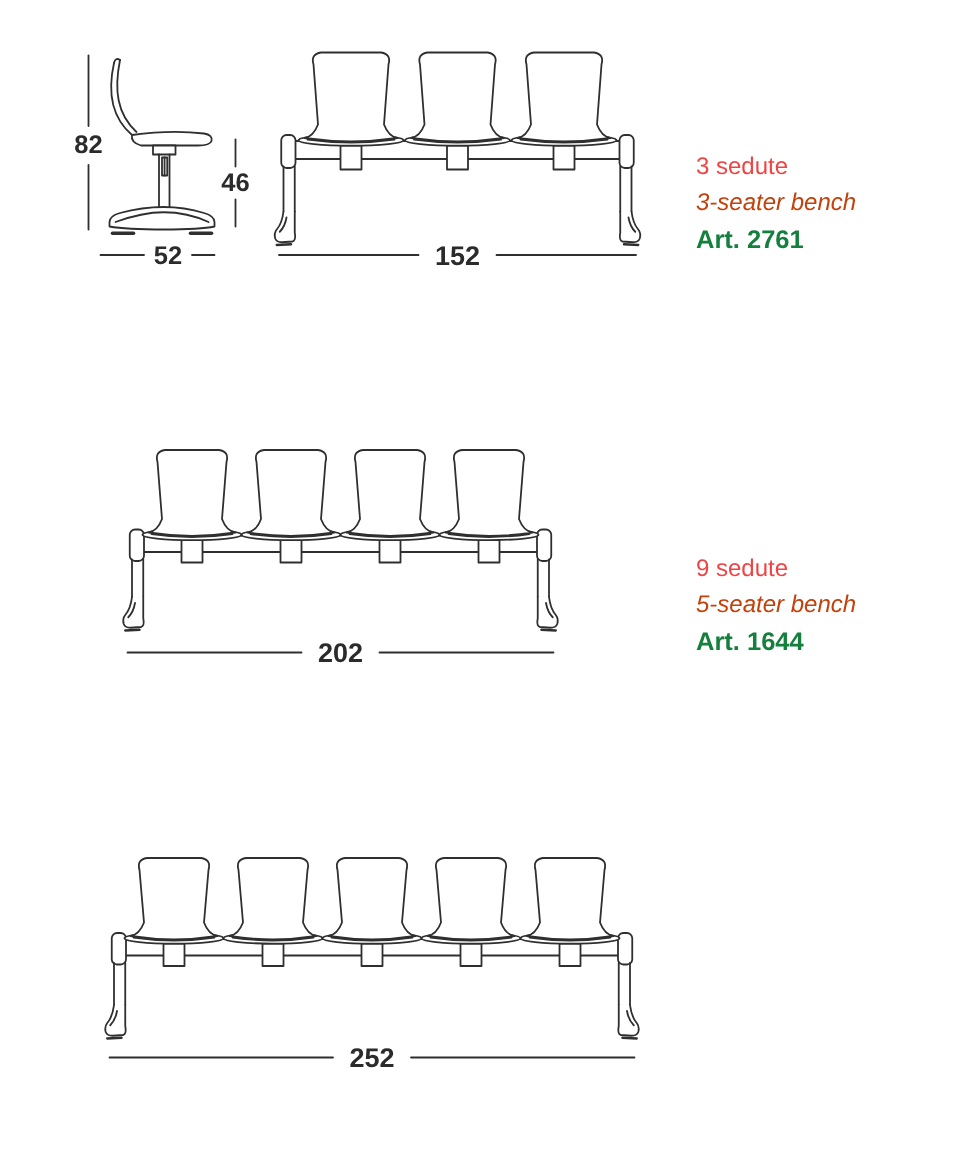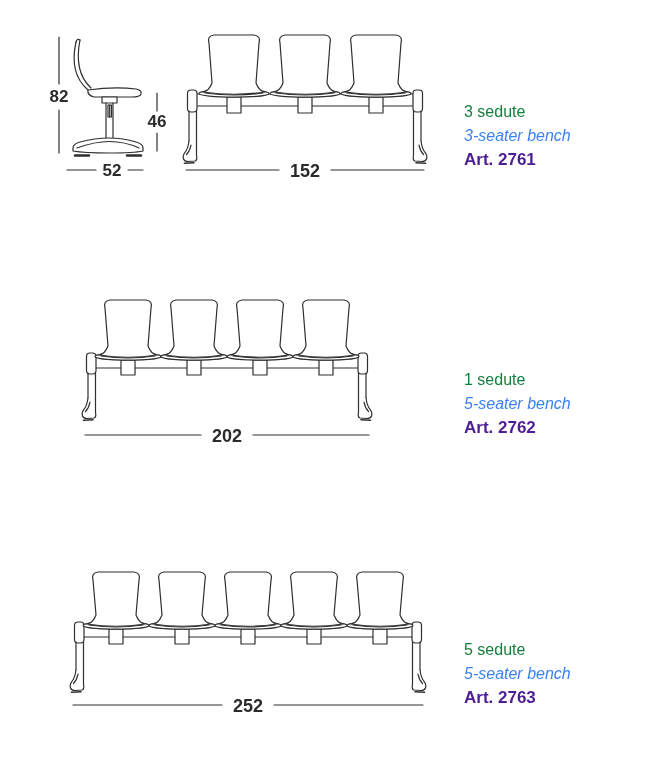--- a/index.html
+++ b/index.html
@@ -13,27 +13,27 @@
   .figure{position:absolute;font-weight:bold;}
   svg{display:block;overflow:visible;}
   svg text{
     font-family:"Liberation Sans", sans-serif;
     fill:#2b2b2b;
   }
   .dim-text{font-size:17px;}
   .bench-dim-text{font-size:18px;}
   .label-block{position:absolute;}
   .name-it{
-    font-size:16px;line-height:25px;color:#15803d;
+    font-size:16px;line-height:25px;color:#ef4444;
   }
   .name-en{
-    font-size:16px;line-height:23px;color:#3b82f6;font-style:italic;
+    font-size:16px;line-height:23px;color:#c2410c;font-style:italic;
   }
   .article{
-    font-size:17px;line-height:25px;color:#4c1d95;font-weight:bold;
+    font-size:17px;line-height:25px;color:#15803d;font-weight:bold;
   }
 </style>
 </head>
 <body>
 
 <div class="page">
 
   <div class="figure" style="left:24px;top:18px;">
     <svg width="152" height="170" viewBox="0 0 152 170" stroke="#2f2f2f" stroke-width="1.2" fill="none" stroke-linecap="round" stroke-linejoin="round">
 
@@ -236,23 +236,18 @@
         </g>
       </svg>
     </div>
 
   <div class="label-block" style="left:464px;top:99px;">
     <div class="name-it">3 sedute</div>
     <div class="name-en">3-seater bench</div>
     <div class="article">Art. 2761</div>
   </div>
   <div class="label-block" style="left:464px;top:367px;">
-    <div class="name-it">1 sedute</div>
+    <div class="name-it">9 sedute</div>
     <div class="name-en">5-seater bench</div>
-    <div class="article">Art. 2762</div>
+    <div class="article">Art. 1644</div>
   </div>
-  <div class="label-block" style="left:464px;top:637px;">
-    <div class="name-it">5 sedute</div>
-    <div class="name-en">5-seater bench</div>
-    <div class="article">Art. 2763</div>
-  </div>
 
 </div>
 
 </body></html>

